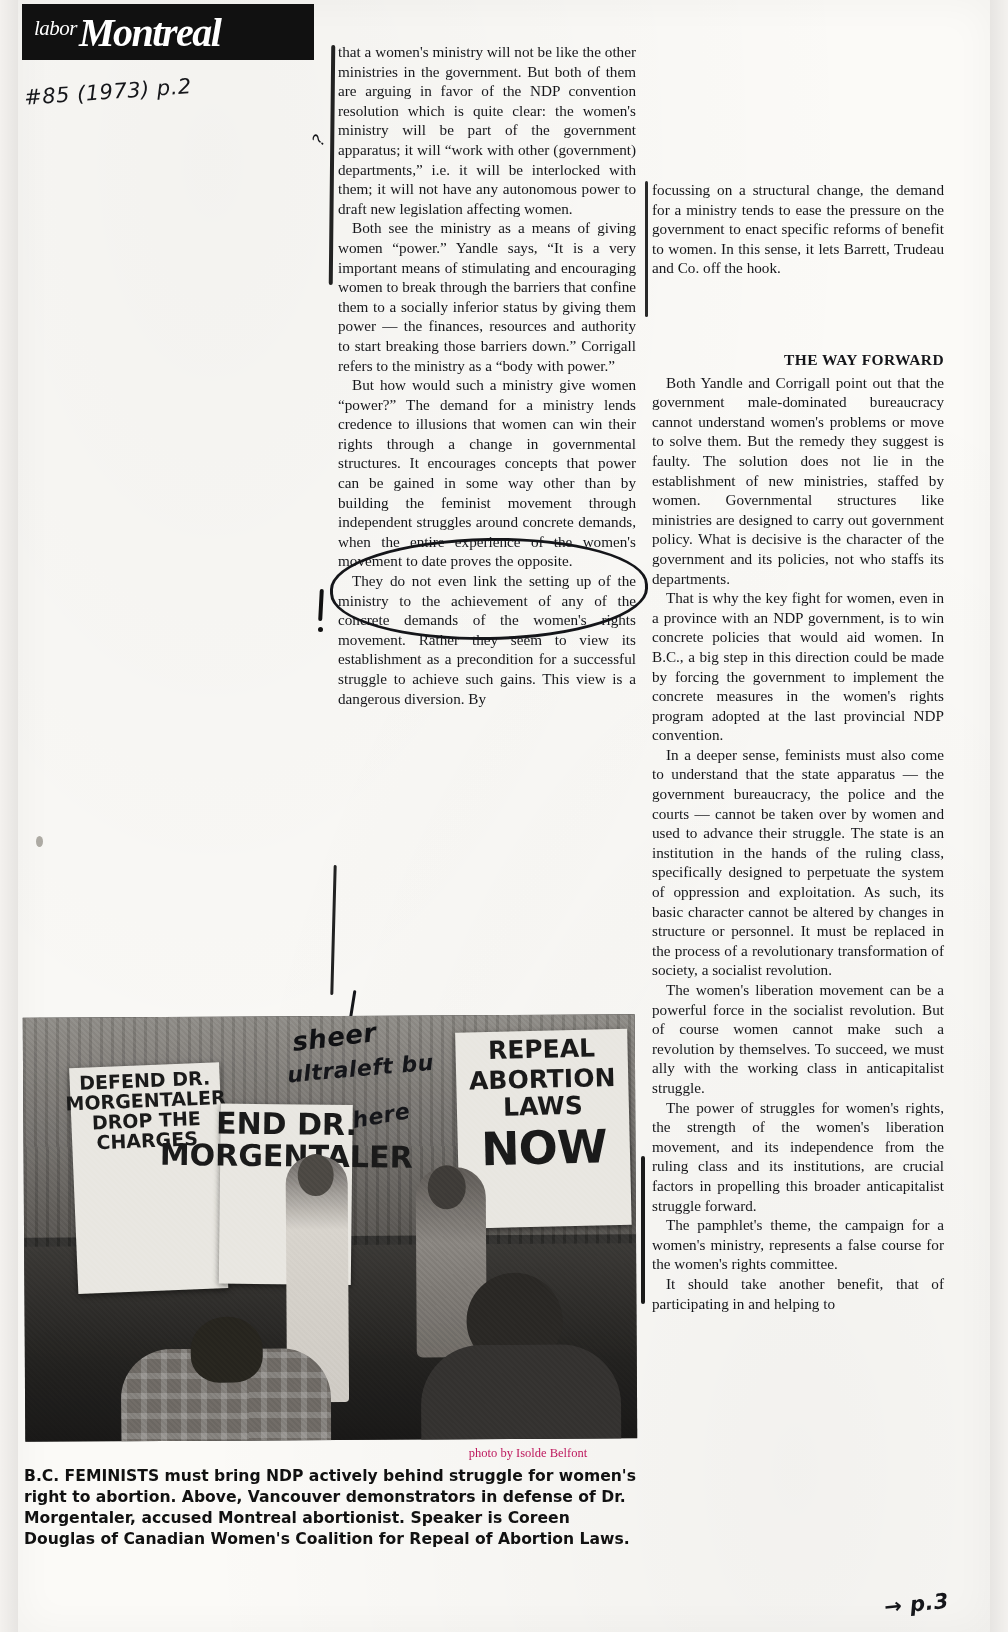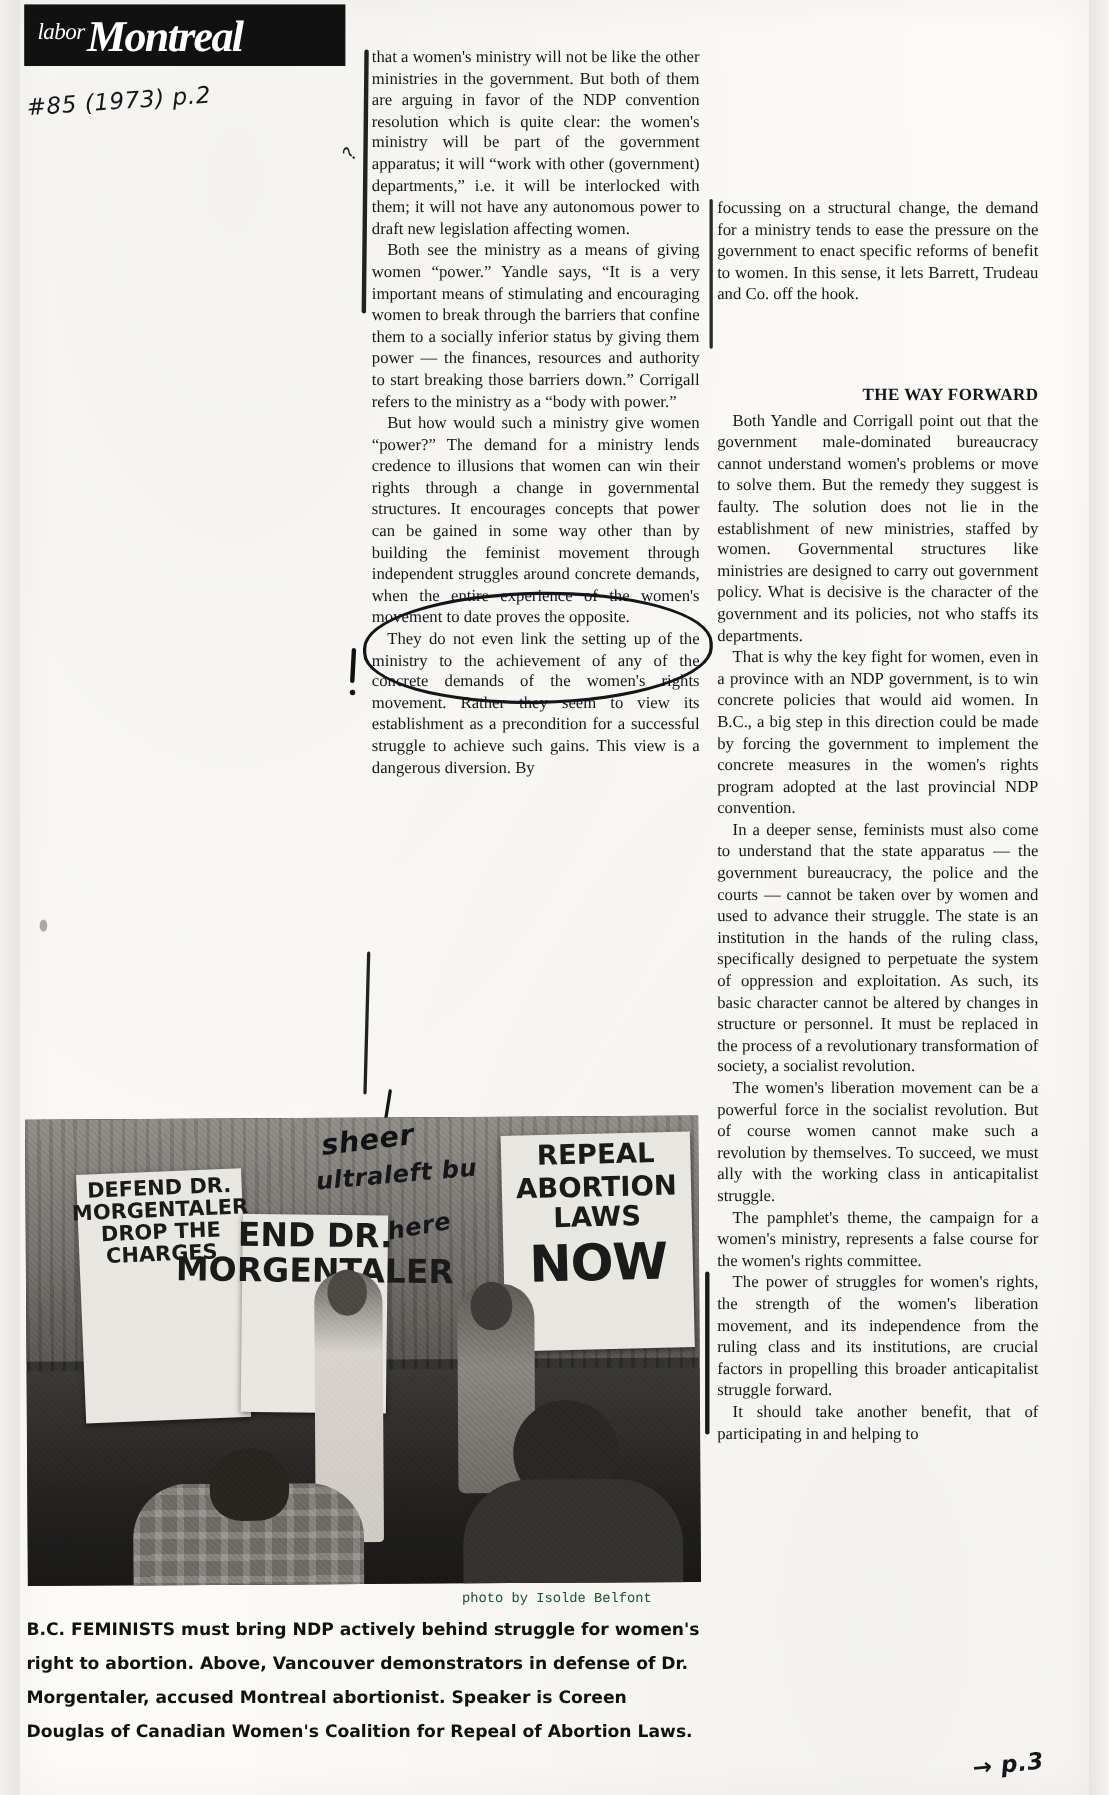--- a/index.html
+++ b/index.html
@@ -388,33 +388,33 @@
     mix-blend-mode: overlay;
     pointer-events: none;
   }
 
   
   #photo-credit {
     position: absolute;
     left: 420px;
     top: 1446px;
     width: 216px;
-    text-align: left;
-    font-family: Liberation Mono, monospace;
+    text-align: center;
+    font-family: Liberation Serif, serif;
     font-size: 12.5px;
-    color: #14532d;
+    color: #be185d;
   }
   #caption {
     position: absolute;
     left: 24px;
     top: 1466px;
     width: 614px;
     font-family: "DejaVu Sans", sans-serif;
     font-size: 15.6px;
-    line-height: 31px;
+    line-height: 21px;
     font-weight: 700;
     color: #111;
   }
 
   
   #ink-blob {
     position: absolute;
     left: 36px;
     top: 836px;
     width: 7px;
@@ -475,22 +475,22 @@
   <div class="col" id="col-right-top">
     <p class="noindent">focussing on a structural change, the demand for a ministry tends to ease the pressure on the government to enact specific reforms of benefit to women. In this sense, it lets Barrett, Trudeau and Co. off the hook.</p>
   </div>
 
   <div class="col" id="col-right-main">
     <h3>THE WAY FORWARD</h3>
     <p>Both Yandle and Corrigall point out that the government male-dominated bureaucracy cannot understand women's problems or move to solve them. But the remedy they suggest is faulty. The solution does not lie in the establishment of new ministries, staffed by women. Governmental structures like ministries are designed to carry out government policy. What is decisive is the character of the government and its policies, not who staffs its departments.</p>
     <p>That is why the key fight for women, even in a province with an NDP government, is to win concrete policies that would aid women. In B.C., a big step in this direction could be made by forcing the government to implement the concrete measures in the women's rights program adopted at the last provincial NDP convention.</p>
     <p>In a deeper sense, feminists must also come to understand that the state apparatus — the government bureaucracy, the police and the courts — cannot be taken over by women and used to advance their struggle. The state is an institution in the hands of the ruling class, specifically designed to perpetuate the system of oppression and exploitation. As such, its basic character cannot be altered by changes in structure or personnel. It must be replaced in the process of a revolutionary transformation of society, a socialist revolution.</p>
     <p>The women's liberation movement can be a powerful force in the socialist revolution. But of course women cannot make such a revolution by themselves. To succeed, we must ally with the working class in anticapitalist struggle.</p>
+    <p>The power of struggles for women's rights, the strength of the women's liberation movement, and its independence from the ruling class and its institutions, are crucial factors in propelling this broader anticapitalist struggle forward.</p>
     <p>The pamphlet's theme, the campaign for a women's ministry, represents a false course for the women's rights committee.</p>
-    <p>The power of struggles for women's rights, the strength of the women's liberation movement, and its independence from the ruling class and its institutions, are crucial factors in propelling this broader anticapitalist struggle forward.</p>
     <p>It should take another benefit, that of participating in and helping to</p>
   </div>
 
   <div id="photo">
     <div class="sky"></div>
     <div class="wall"></div>
     <div class="crowd"></div>
 
     <div id="balloon"></div>
 

